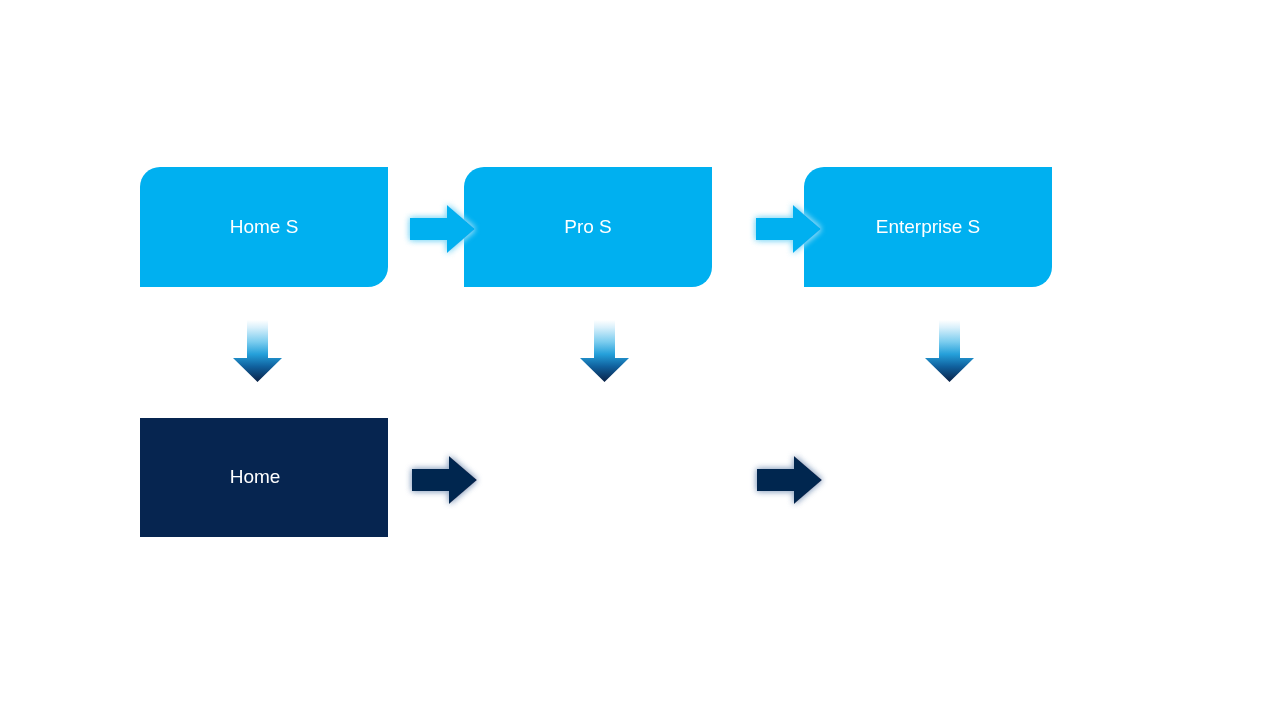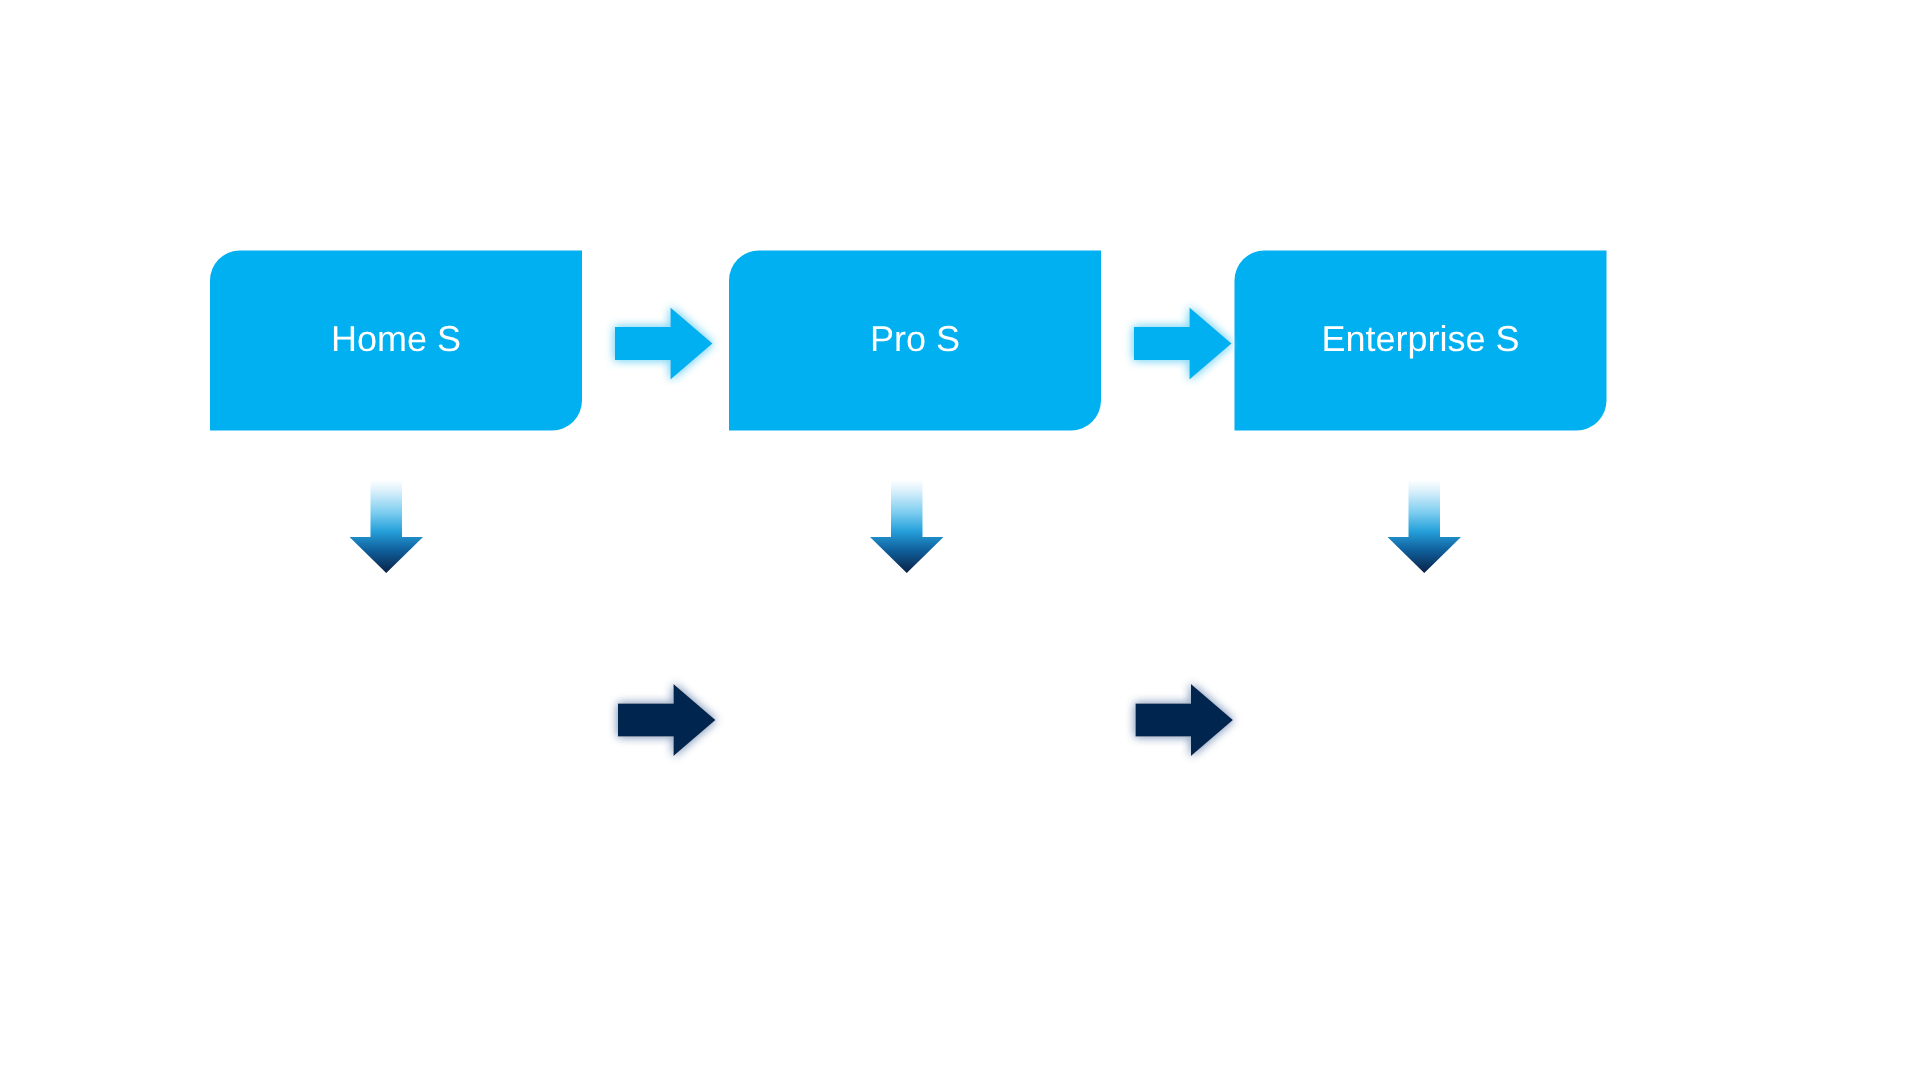--- a/index.html
+++ b/index.html
@@ -24,25 +24,25 @@
   .box-top{
     top:167px;height:120px;
     background:var(--cyan);
     border-radius:20px 0 20px 0;
   }
   .box-bottom{
     top:418px;height:119px;
     background:var(--navy);
   }
   .c1{left:140px}
-  .c2{left:486px}
-  .c3{left:823px}
+  .c2{left:464px}
+  .c3{left:804px}
   .label{
     color:var(--text);
-    font-size:24px;
+    font-size:19px;
     line-height:1.2;
     white-space:nowrap;
   }
   .box-bottom .label{padding-right:18px;}
   .arrow{position:absolute;display:block;}
   .r-top-1{left:400px;top:195px;}
   .r-top-2{left:746px;top:195px;}
   .r-bot-1{left:402px;top:446px;}
   .r-bot-2{left:747px;top:446px;}
   .d-1{left:233px;top:320px;}
@@ -90,20 +90,23 @@
   <div class="box box-top c1">
     <span class="label">Home S</span>
   </div>
   <div class="box box-top c2">
     <span class="label">Pro S</span>
   </div>
   <div class="box box-top c3">
     <span class="label">Enterprise S</span>
   </div>
 
+  <div class="box box-bottom c1">
+    <span class="label">Home</span>
+  </div>
 
   <svg class="arrow r-top-1" width="85" height="68" viewBox="-10 -10 85 68">
     <polygon points="0,13 37,13 37,0 65,24 37,48 37,35 0,35" style="fill:var(--cyan)" filter="url(#glowCyan)"></polygon>
   </svg>
   <svg class="arrow r-top-2" width="85" height="68" viewBox="-10 -10 85 68">
     <polygon points="0,13 37,13 37,0 65,24 37,48 37,35 0,35" style="fill:var(--cyan)" filter="url(#glowCyan)"></polygon>
   </svg>
 
   <svg class="arrow r-bot-1" width="85" height="68" viewBox="-10 -10 85 68">
     <polygon points="0,13 37,13 37,0 65,24 37,48 37,35 0,35" style="fill:var(--navy)" filter="url(#glowNavy)"></polygon>

